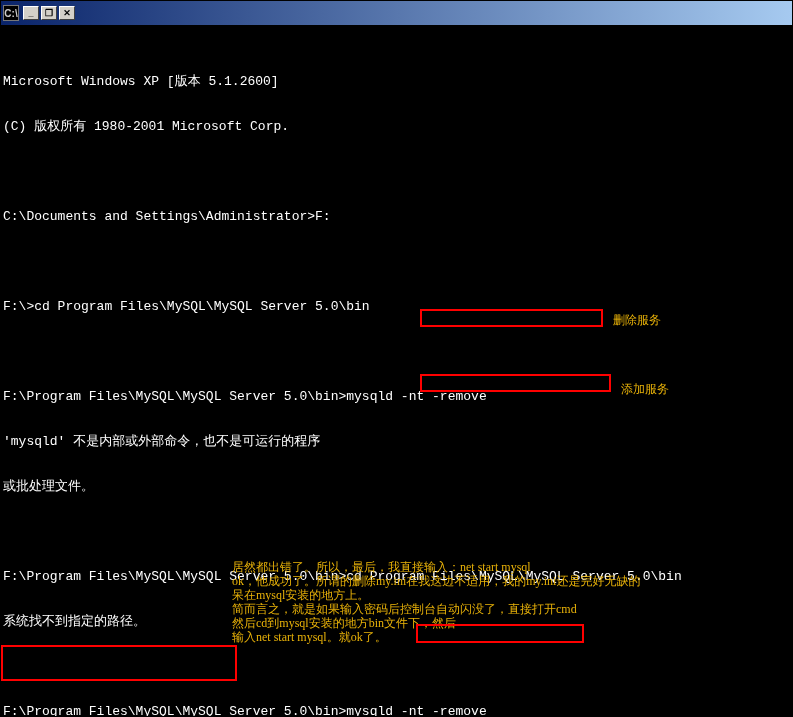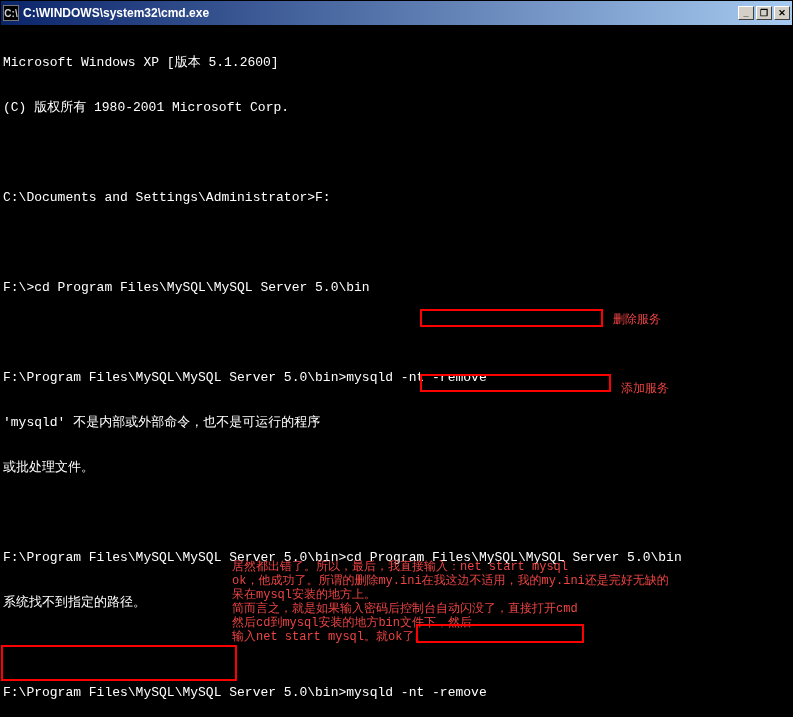--- a/index.html
+++ b/index.html
@@ -54,53 +54,52 @@
       align-items: center;
       justify-content: center;
       font-size: 9px;
       color: #000;
       cursor: pointer;
     }
     .win-btn.close { font-weight: bold; }
     .console {
       background: #000;
       color: #fff;
-      padding: 0 2px;
+      padding: 19px 2px;
       font-family: "NSimSun", "SimSun", "Courier New", monospace;
       font-size: 13px;
       line-height: 15px;
       white-space: pre;
       height: calc(100% - 24px);
       overflow: hidden;
       position: relative;
     }
     .line { white-space: pre-wrap; word-break: break-all; }
     .blank { height: 15px; }
     .annotation-box {
       position: absolute;
       border: 2px solid #ff0000;
       pointer-events: none;
     }
     .annotation-text {
       position: absolute;
-      color: #ef4444;
+      color: #eab308;
       font-size: 12px;
-      font-family: Liberation Mono, monospace;
+      font-family: Liberation Serif, serif;
       white-space: pre-wrap;
       line-height: 14px;
       pointer-events: none;
     }
   </style>
 </head>
 <body>
 
 <div class="window">
   <div class="titlebar">
     <div class="title-icon">C:\</div>
-    <div class="title-text">C:\WINDOWS\system32\cmd.exe</div>
     <div class="window-controls">
       <div class="win-btn">_</div>
       <div class="win-btn">❐</div>
       <div class="win-btn close">✕</div>
     </div>
   </div>
 
   <div class="console">
     <div class="line">Microsoft Windows XP [版本 5.1.2600]</div>
     <div class="line">(C) 版权所有 1980-2001 Microsoft Corp.</div>

